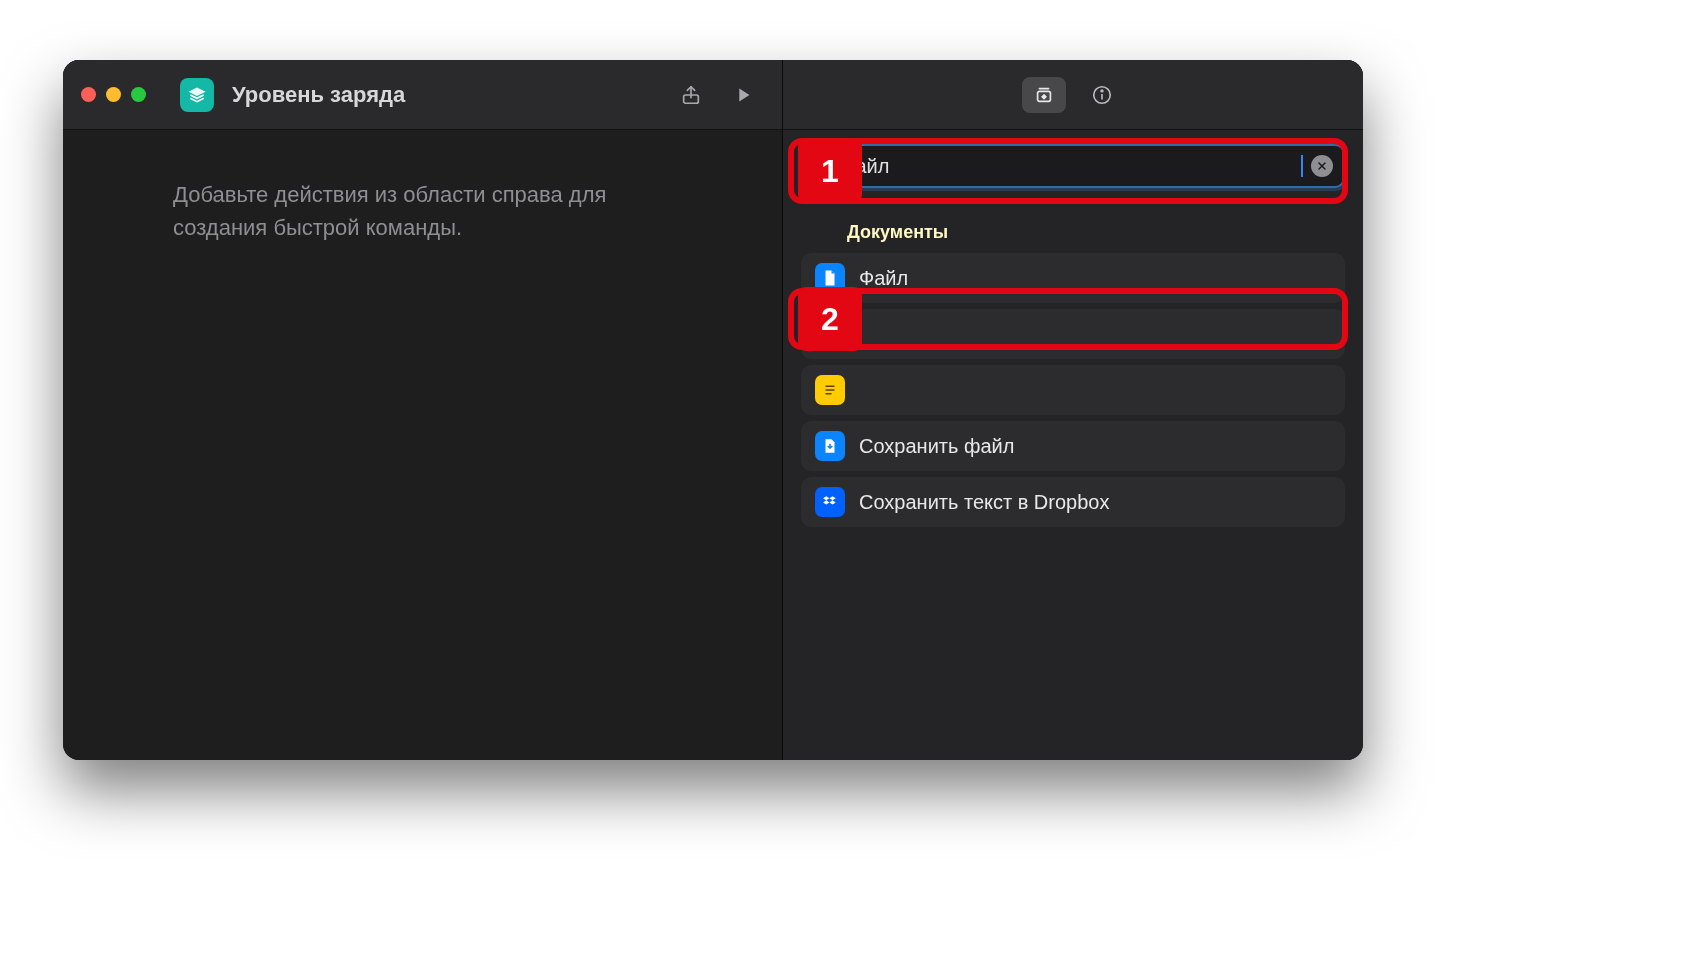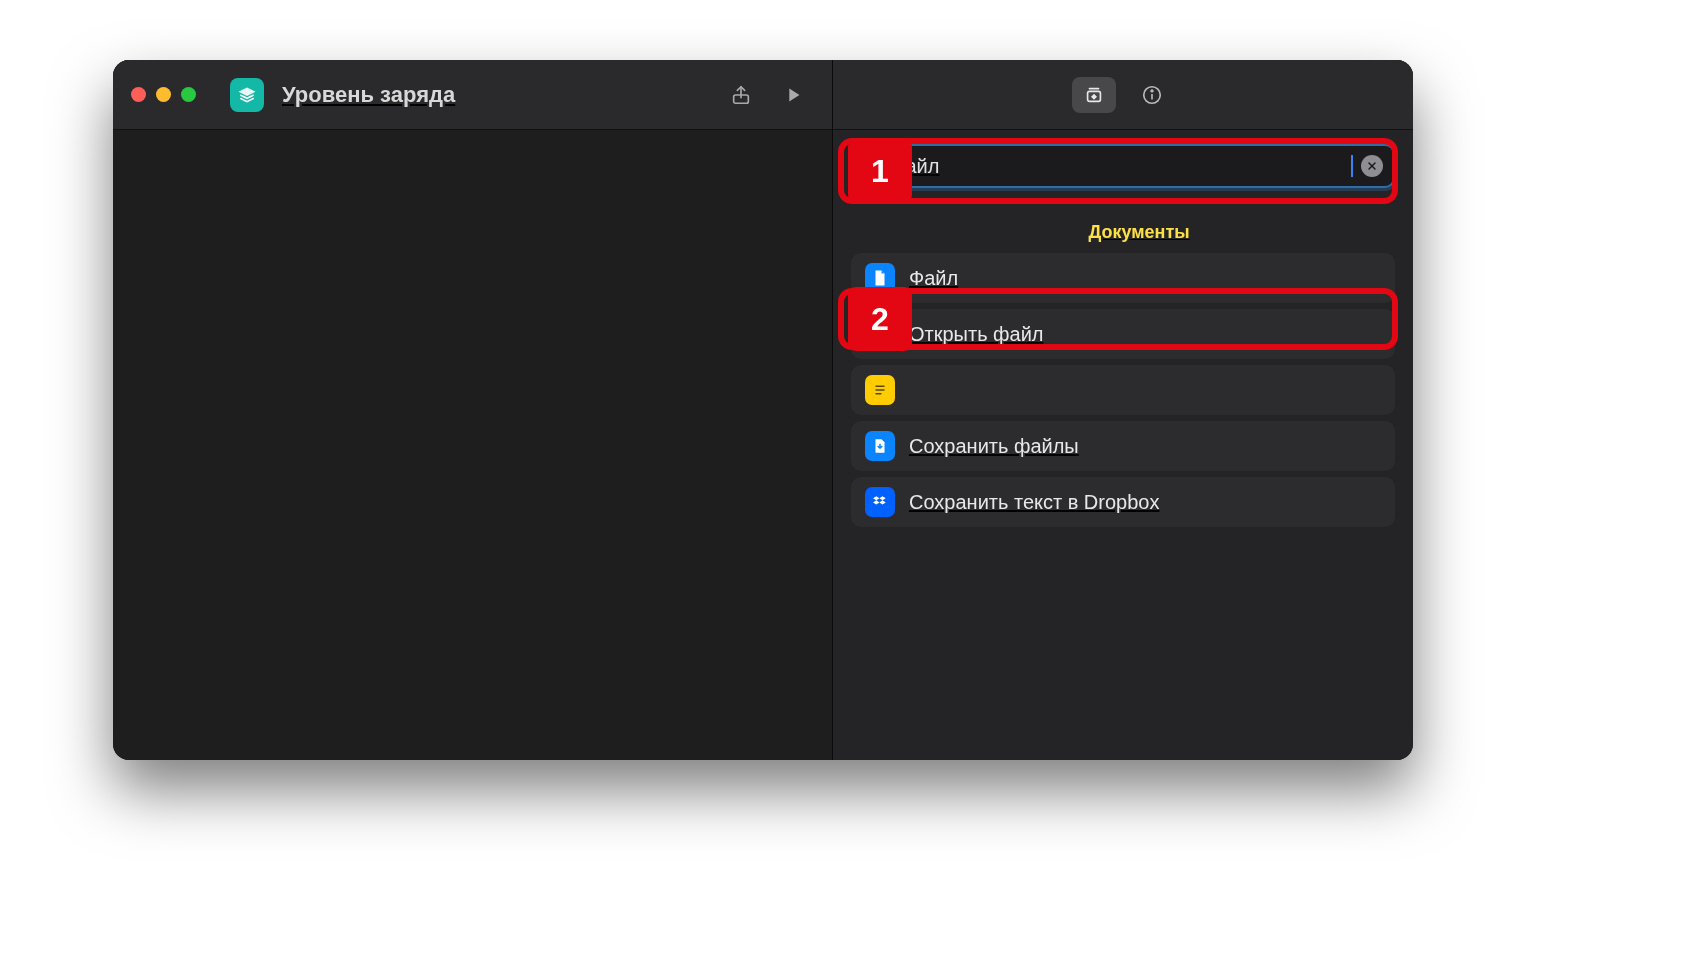--- a/index.html
+++ b/index.html
@@ -7,22 +7,21 @@
     width: 1700px;
     height: 980px;
     background: #ffffff;
     font-family: -apple-system, "SF Pro Text", "Helvetica Neue", Arial, sans-serif;
     display: flex;
     align-items: flex-start;
     justify-content: flex-start;
   }
   .outer {
     position: relative;
-    margin: 60px 0 0 113px;
-    text-decoration: underline;
+    margin: 60px 0 0 63px;
   }
   .window {
     width: 1300px;
     height: 700px;
     background: #1e1e1e;
     border-radius: 16px;
     box-shadow: 0 30px 60px rgba(0,0,0,0.5), 0 0 0 1px rgba(255,255,255,0.05) inset;
     display: flex;
     overflow: hidden;
     position: relative;
@@ -140,25 +139,24 @@
     flex-shrink:0;
     cursor:pointer;
   }
   .clear-btn svg{width:12px;height:12px;}
   .results {
     padding: 26px 18px 18px 18px;
     overflow-y:auto;
     flex:1;
   }
   .section-header {
-    color:#fde047;
+    color:#fef9c3;
     font-size:18px;
     font-weight:600;
     padding: 0 14px 10px 46px;
-    text-align: center;
   }
   .action-item {
     display:flex;
     align-items:center;
     gap: 14px;
     padding: 10px 14px;
     background:#2c2c2e;
     border-radius:10px;
     margin-bottom:6px;
     color:#e8e8ea;
@@ -224,20 +222,21 @@
               <path d="M8 7l4-4 4 4"></path>
             <rect x="4" y="12" width="16" height="9" rx="2"></rect>
           </svg>
         </div>
         <div class="tb-btn">
           <svg viewBox="0 0 24 24" fill="currentColor">
               <path d="M8 5v14l11-7z"></path>
             </svg>
         </div>
       </div>
+      <div class="canvas-hint">Добавьте действия из области справа для создания быстрой команды.</div>
     </div>
 
     <div class="right-pane">
       <div class="right-top">
         <div class="seg-btn active">
           <svg viewBox="0 0 24 24" fill="none" stroke="currentColor" stroke-width="1.8" stroke-linecap="round">
             <rect x="5" y="8" width="14" height="11" rx="2"></rect>
             <path d="M7 5h10"></path>
               <path d="M12 12l-2 2 2 2 2-2z" fill="currentColor"></path>
           </svg>
@@ -282,41 +281,40 @@
         </div>
 
 
         <div class="action-item">
           <div class="ico ico-blue">
             <svg viewBox="0 0 24 24" fill="#fff">
                 <rect x="4" y="4" width="16" height="16" rx="2"></rect>
                 <path d="M9 9l6 6m0-6v6h-6" stroke="#0a84ff" stroke-width="2" fill="none"></path>
               </svg>
           </div>
-          <div class="action-label">Открыть файл</div>
         </div>
 
         <div class="action-item">
           <div class="ico ico-yellow">
             <svg viewBox="0 0 24 24" fill="none" stroke="currentColor" stroke-width="2">
                 <line x1="6" y1="7" x2="18" y2="7"></line>
                 <line x1="6" y1="12" x2="18" y2="12"></line>
                 <line x1="6" y1="17" x2="14" y2="17"></line>
               </svg>
           </div>
         </div>
 
         <div class="action-item">
           <div class="ico ico-blue">
             <svg viewBox="0 0 24 24" fill="#fff">
                 <path d="M6 3h8l4 4v14H6z"></path>
                 <path d="M12 9v6m0 0l-3-3m3 3l3-3" stroke="#0a84ff" stroke-width="2" fill="none"></path>
               </svg>
           </div>
-          <div class="action-label">Сохранить файлы</div>
+          <div class="action-label">Сохранить файл</div>
         </div>
 
 
 
         <div class="action-item">
           <div class="ico ico-dropbox">
             <svg viewBox="0 0 24 24" fill="#fff">
                 <path d="M6 4l6 4-6 4-6-4zM18 4l6 4-6 4-6-4zM6 12l6 4-6 4-6-4zM18 12l6 4-6 4-6-4z" transform="scale(0.7) translate(4,2)"></path>
               </svg>
           </div>

